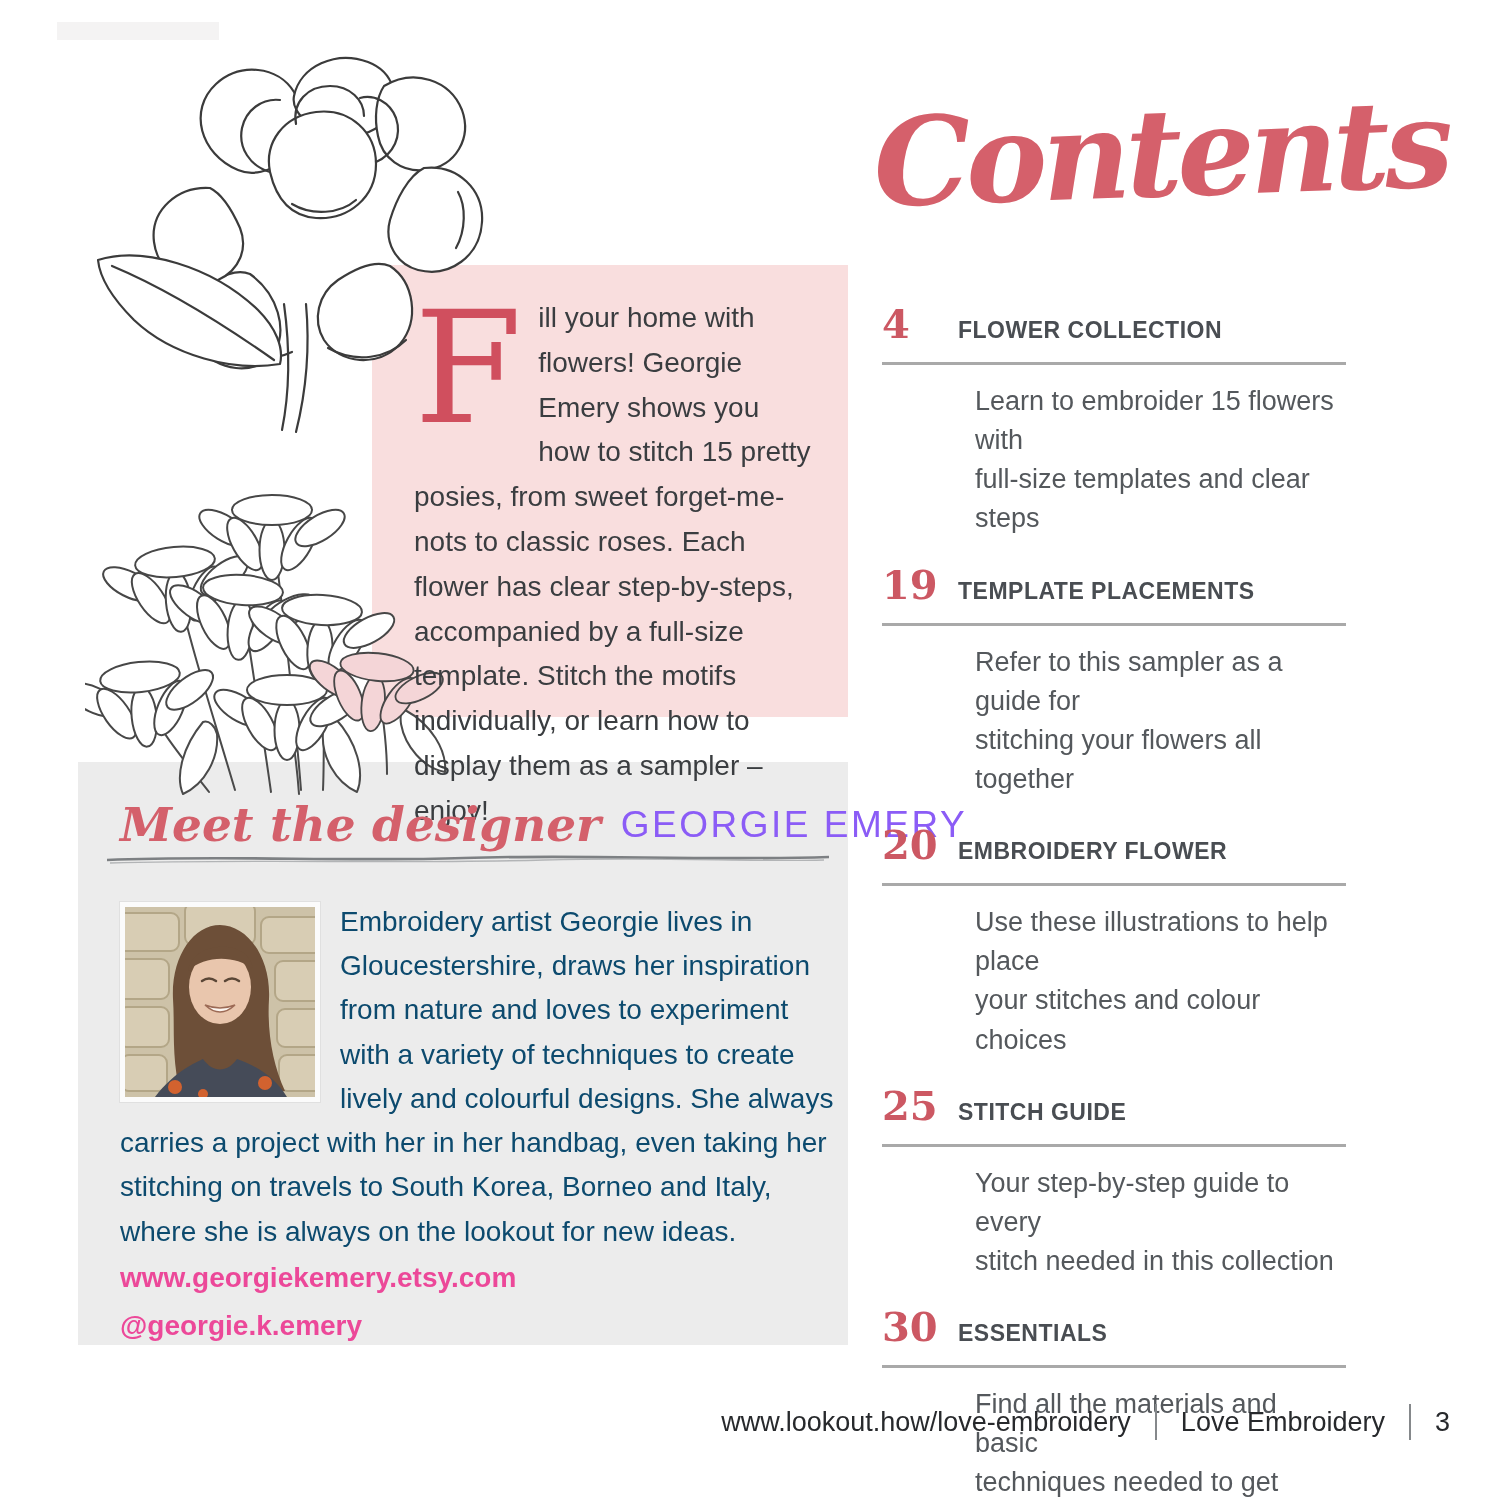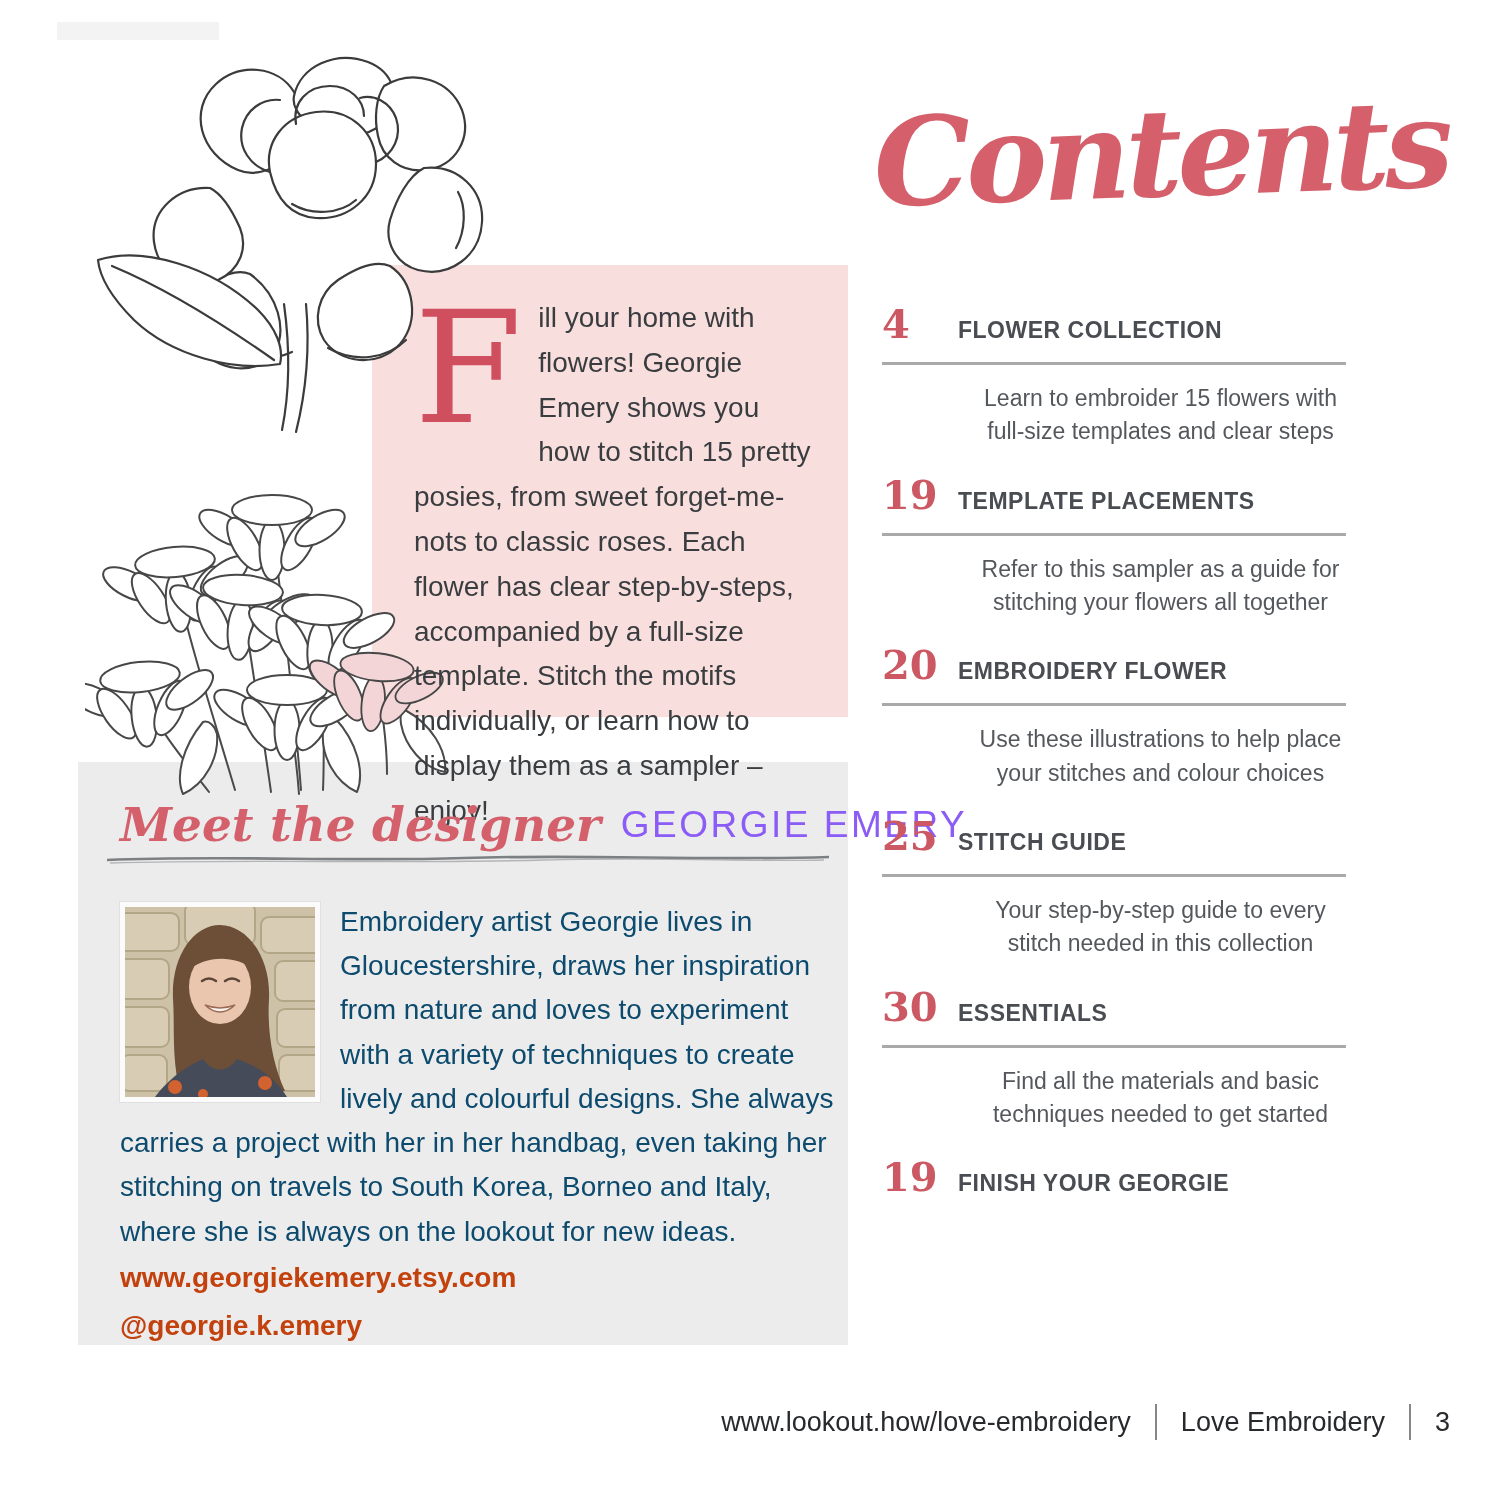--- a/index.html
+++ b/index.html
@@ -38,39 +38,39 @@
   }
   .designer-name { font-size:37px; color:#8b5cf6; letter-spacing:2.5px; }
   .sketch-rule-svg { position:absolute; left:104px; top:850px; width:728px; height:18px; z-index:3; }
 
   .bio-block { position:absolute; left:120px; top:900px; width:716px; z-index:3; }
   .photo-frame {
     float:left; width:190px; height:190px; border:5px solid #fbfbfb;
     margin:2px 20px 10px 0; background:#cdc2a8; outline:1px solid #e0e0e0;
   }
   .bio-text { font-size:28px; line-height:1.58; color:#0c4a6e; margin:0; }
-  .bio-link { font-size:28px; line-height:1.72; font-weight:bold; color:#c2410c; }
+  .bio-link { font-size:28px; line-height:1.72; font-weight:bold; color:#ec4899; }
 
   
   .contents-title {
     position:absolute; left:876px; top:96px; z-index:3;
     font-family:"DejaVu Serif", serif; font-style:italic; font-weight:bold;
     font-size:122px; line-height:1.1; color:#d5606b; letter-spacing:-5px;
     transform:rotate(-2deg); transform-origin:left bottom;
   }
   .entries { position:absolute; left:882px; top:300px; width:464px; z-index:3; }
   .entry { margin-bottom:22px; }
   .entry-head { display:flex; align-items:baseline; }
   .entry-num {
     width:76px; flex:0 0 76px; font-family:"DejaVu Serif", serif; font-weight:bold;
     font-size:40px; color:#cc5863;
   }
   .entry-title { font-size:23px; font-weight:bold; color:#494d52; letter-spacing:0.5px; white-space:nowrap; }
   .entry-rule { border-bottom:3px solid #a9a9a9; margin:15px 0 17px 0; }
-  .entry-desc { margin-left:93px; font-size:23px; line-height:1.45; color:#54585c; white-space:pre-line;text-align:center; }
+  .entry-desc { margin-left:93px; font-size:27px; line-height:1.45; color:#54585c; white-space:pre-line; }
 
   
   .page-footer {
     position:absolute; right:50px; top:1404px; z-index:3;
     display:flex; align-items:center; font-size:27px; color:#27292c; white-space:nowrap;
   }
   .fsep { width:2px; height:36px; background:#85888b; margin:0 24px; }
 </style>
 </head>
 <body>

